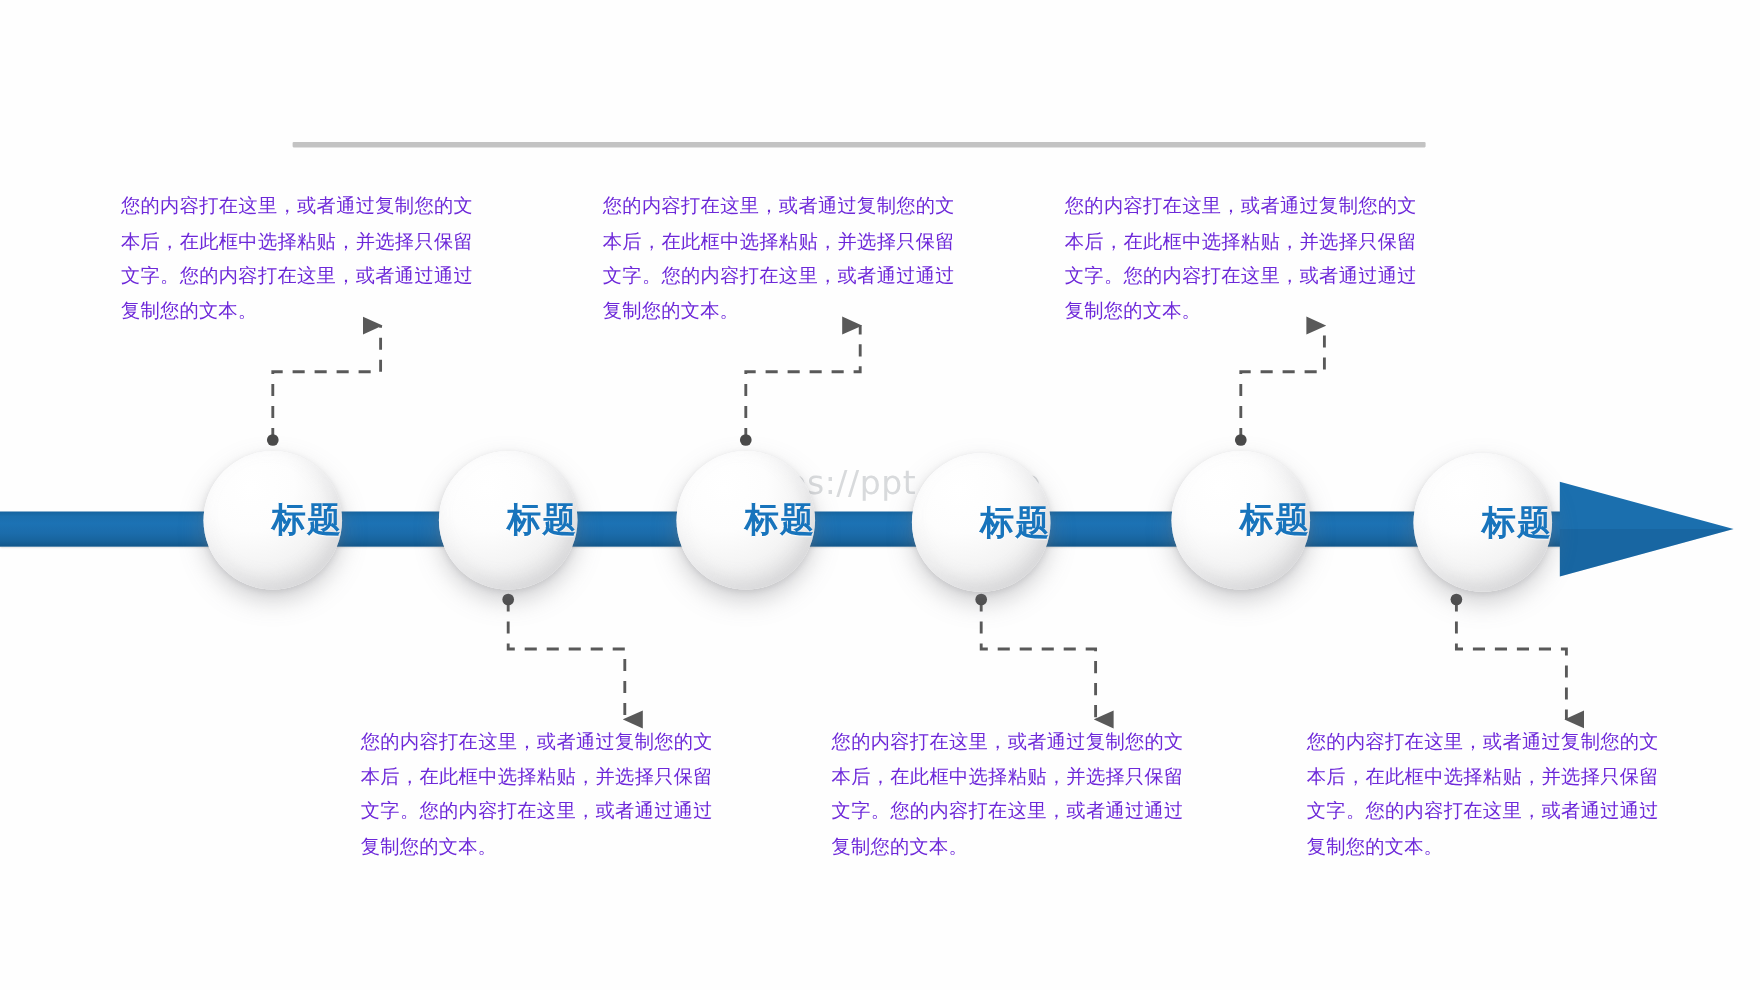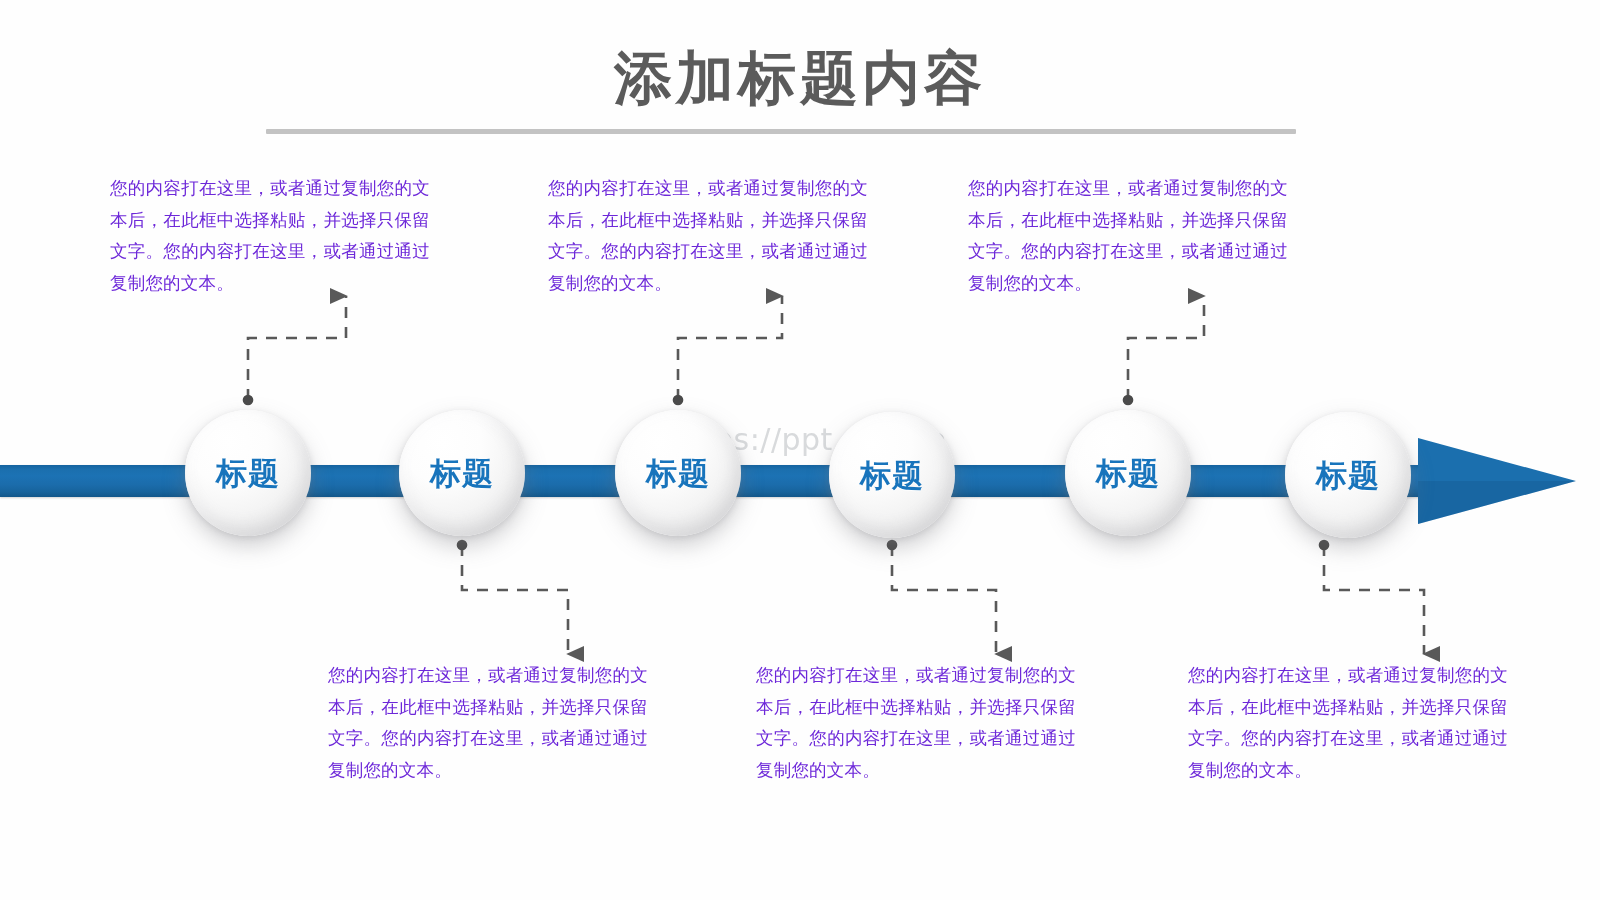--- a/index.html
+++ b/index.html
@@ -106,21 +106,21 @@
     border-radius: 50%;
     background:
       radial-gradient(circle at 34% 26%, #ffffff 0%, #fdfdfd 32%, #f4f4f4 58%, #e8e8e8 80%, #dcdcdc 100%);
     box-shadow:
       0 10px 22px rgba(120,120,125,0.34),
       0 2px 6px rgba(120,120,125,0.20),
       inset -5px -7px 16px rgba(170,170,175,0.30),
       inset 4px 5px 12px rgba(255,255,255,0.95);
     display: flex;
     align-items: center;
-    justify-content: center;
+    justify-content: flex-end;
   }
   .node-label {
     font-size: 31px;
     font-weight: bold;
     color: #1874bc;
     letter-spacing: 1px;
     text-shadow: 0 1px 1px rgba(255,255,255,0.9);
     line-height: 1;
     user-select: none;
   }
@@ -157,21 +157,20 @@
     width: 1600px;
     height: 900px;
     pointer-events: none;
   }
 </style>
 </head>
 <body>
 
 <div id="slide">
 
-  <div class="title">添加标题内容</div>
 
   <div class="title-divider"></div>
 
   <svg class="connectors" viewBox="0 0 1600 900" width="1600" height="900">
     <defs>
       <marker id="arrUp" viewBox="0 0 10 10" refX="5" refY="9" markerWidth="7" markerHeight="7" orient="auto-start-reverse">
         <path d="M5,10 L0.5,0 L9.5,0 z" fill="#595959"></path>
       </marker>
       <marker id="arrDown" viewBox="0 0 10 10" refX="5" refY="9" markerWidth="7" markerHeight="7" orient="auto">
         <path d="M0.5,0 L9.5,0 L5,10 z" fill="#595959"></path>

